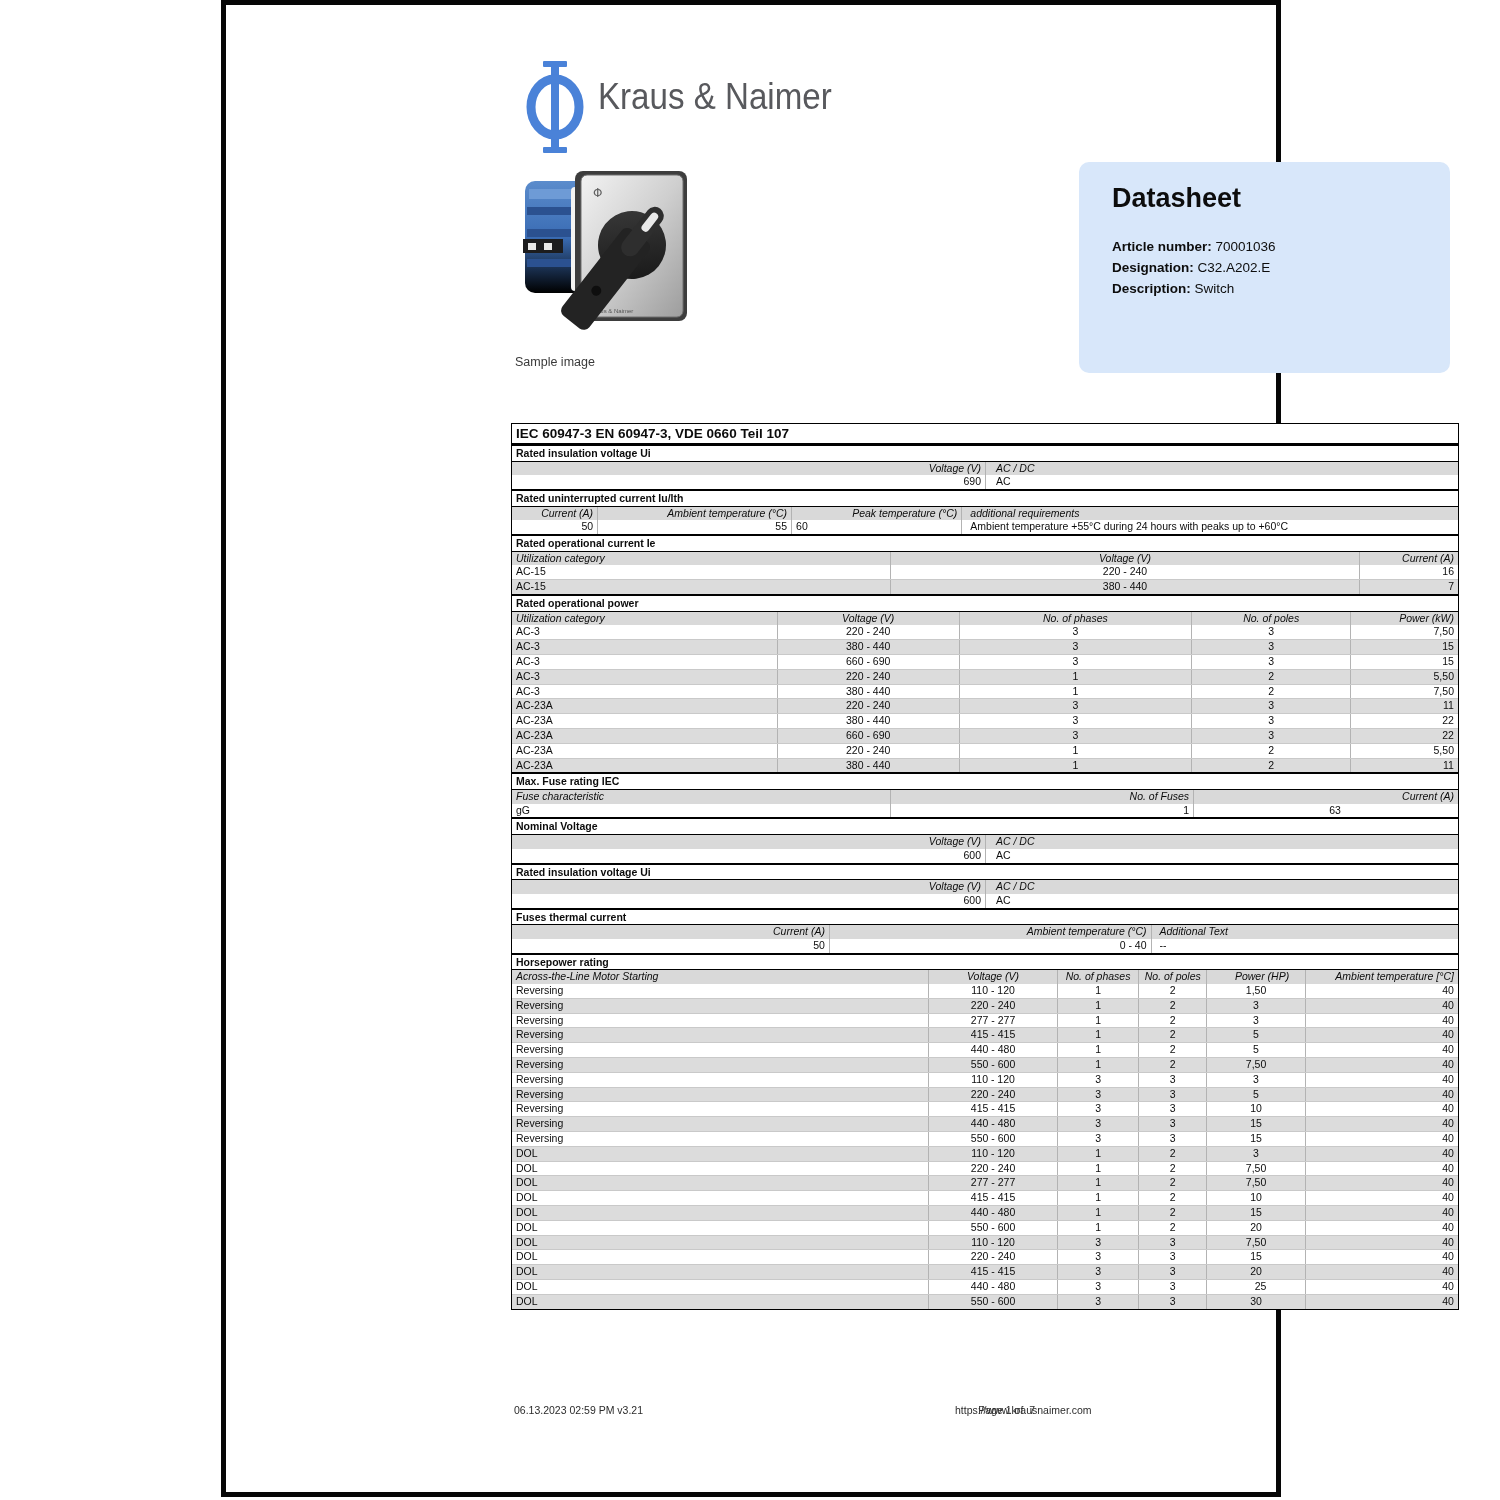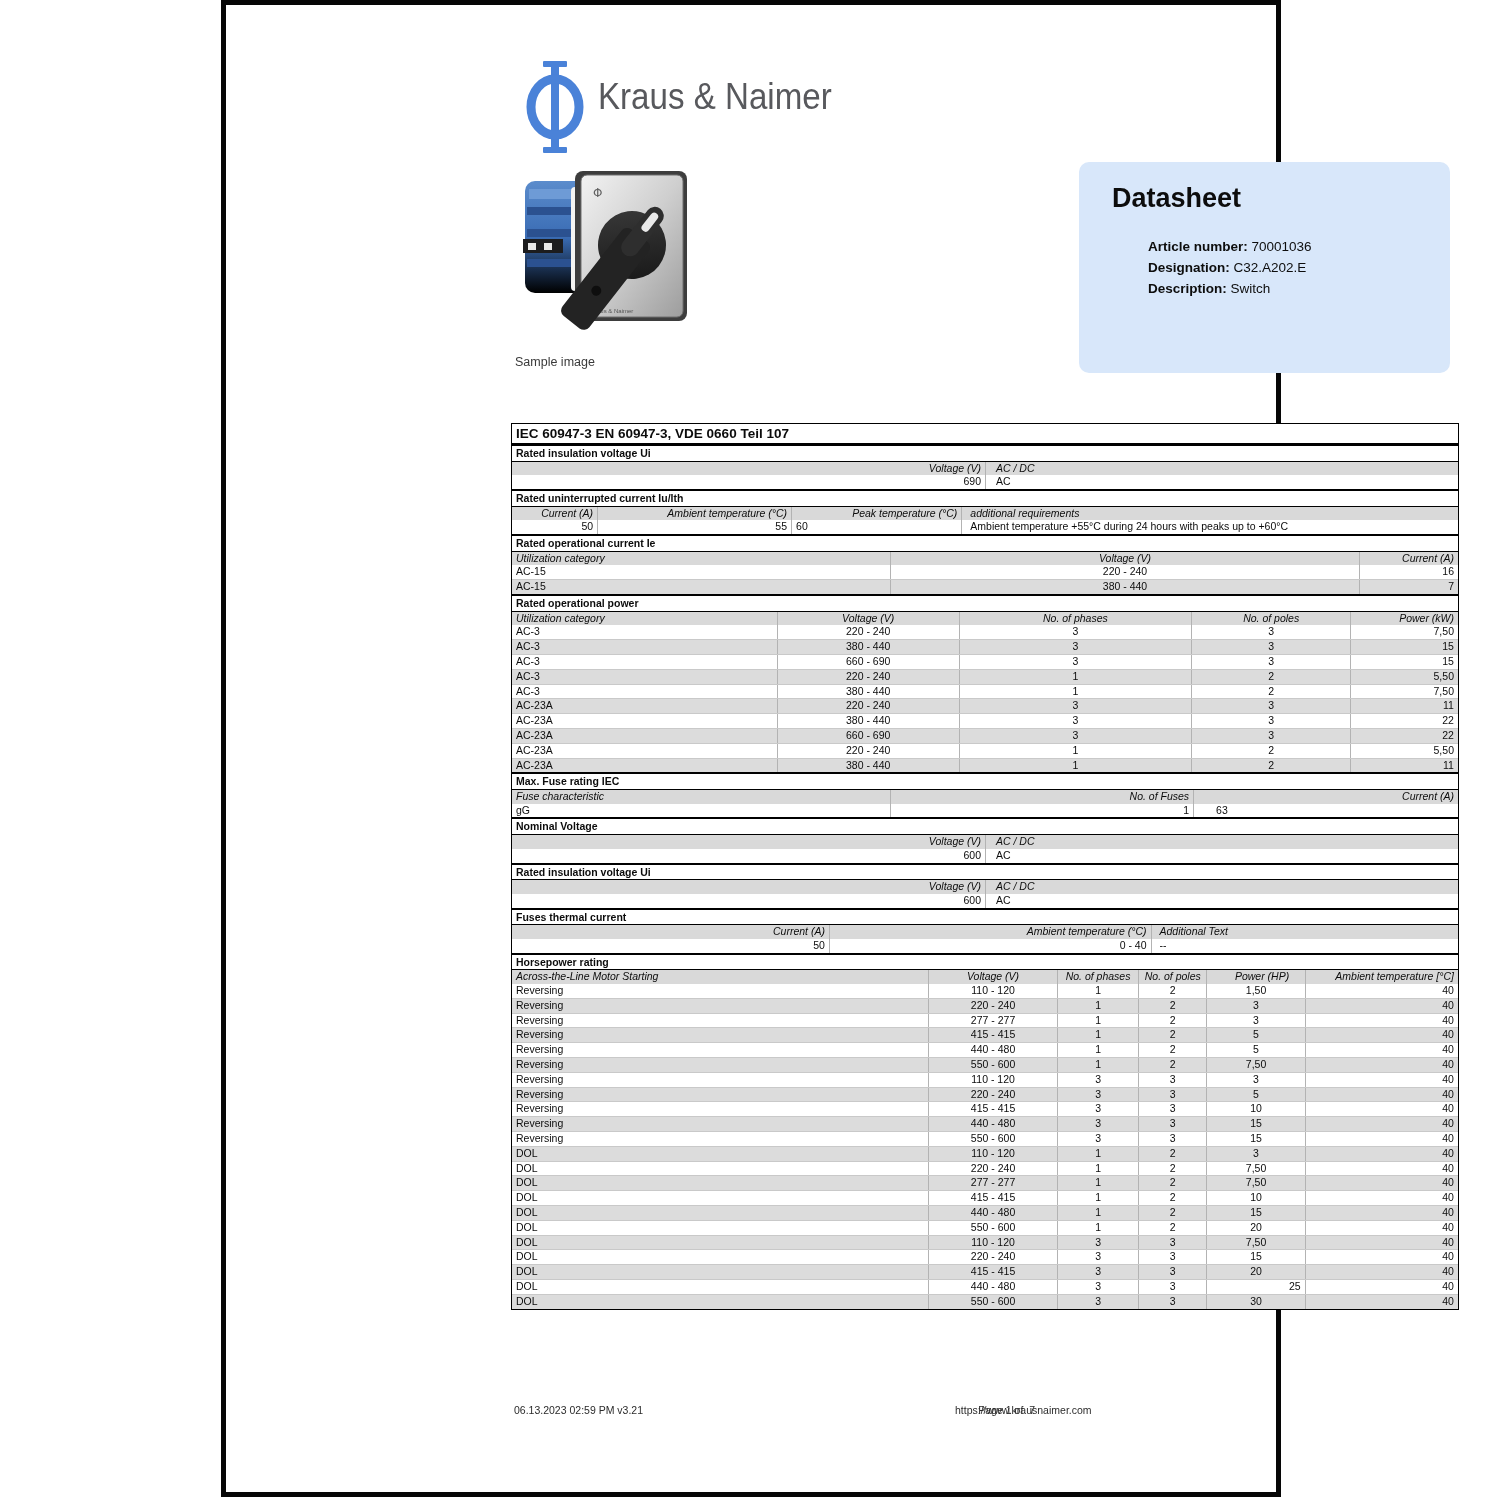--- a/index.html
+++ b/index.html
@@ -16,21 +16,21 @@
                 font-weight:400; white-space:pre; }
 
   
   .product { position:absolute; left:293px; top:158px; width:176px; height:188px; }
   .sample-caption { position:absolute; left:289px; top:350px; font-size:12.5px; color:#3a3a3a; }
 
   
   .card { position:absolute; left:853px; top:157px; width:371px; height:211px;
           background:#d8e7fa; border-radius:10px; }
   .card-title { position:absolute; left:33px; top:21px; font-size:27px; font-weight:bold; color:#0d0d0d; }
-  .card-fields { position:absolute; left:33px; top:74px; font-size:13.5px; line-height:21px; color:#0d0d0d;margin-left:36px; }
+  .card-fields { position:absolute; left:33px; top:74px; font-size:13.5px; line-height:21px; color:#0d0d0d; }
   .card-fields .lbl { font-weight:bold; }
   .card-fields .val { font-weight:normal; }
 
   
   .spec-table { position:absolute; left:285px; top:418px; width:946px;
                 border:1px solid #000; background:#fff; font-size:10.5px; color:#0c0c0c; }
   .trow { display:flex; box-sizing:border-box; }
   .ttl  { font-weight:bold; font-size:13.5px; line-height:19px; min-height:19px;
           padding-left:4px; border-top:2px solid #000; border-bottom:1px solid #000; display:block; }
   .ttl.xl { font-size:15.5px; line-height:21px; min-height:21px; }
@@ -258,21 +258,21 @@
         </div>
         <div class="trow sec">Max. Fuse rating IEC</div>
         <div class="trow ghead">
           <div class="cell" style="width: 40%; text-align: left;">Fuse characteristic</div>
           <div class="cell" style="width: 32%; text-align: right;">No. of Fuses</div>
           <div class="cell" style="width: 28%; text-align: right;">Current (A)</div>
         </div>
         <div class="trow drow">
           <div class="cell" style="width: 40%; text-align: left;">gG</div>
           <div class="cell" style="width: 32%; text-align: right;">1</div>
-          <div class="cell" style="width: 28%; text-align: left; padding-left: 22px;">63</div>
+          <div class="cell" style="width: 28%; text-align: center; padding-left: 22px;">63</div>
         </div>
         <div class="trow sec">Nominal Voltage</div>
         <div class="trow ghead">
           <div class="cell" style="width: 50%; text-align: right;">Voltage (V)</div>
           <div class="cell" style="width: 50%; text-align: left; padding-left: 10px;">AC / DC</div>
         </div>
         <div class="trow drow">
           <div class="cell" style="width: 50%; text-align: right;">600</div>
           <div class="cell" style="width: 50%; text-align: left; padding-left: 10px;">AC</div>
         </div>
@@ -463,21 +463,21 @@
           <div class="cell" style="width: 8.6%; text-align: center;">3</div>
           <div class="cell" style="width: 7.2%; text-align: center;">3</div>
           <div class="cell" style="width: 10.4%; text-align: center;">20</div>
           <div class="cell" style="width: 16.2%; text-align: right;">40</div>
         </div>
         <div class="trow drow">
           <div class="cell" style="width: 44%; text-align: left;">DOL</div>
           <div class="cell" style="width: 13.6%; text-align: center;">440 - 480</div>
           <div class="cell" style="width: 8.6%; text-align: center;">3</div>
           <div class="cell" style="width: 7.2%; text-align: center;">3</div>
-          <div class="cell" style="width: 10.4%; text-align: right; padding-left: 13px;">25</div>
+          <div class="cell" style="width: 10.4%; text-align: center; padding-left: 13px;">25</div>
           <div class="cell" style="width: 16.2%; text-align: right;">40</div>
         </div>
         <div class="trow drow alt">
           <div class="cell" style="width: 44%; text-align: left;">DOL</div>
           <div class="cell" style="width: 13.6%; text-align: center;">550 - 600</div>
           <div class="cell" style="width: 8.6%; text-align: center;">3</div>
           <div class="cell" style="width: 7.2%; text-align: center;">3</div>
           <div class="cell" style="width: 10.4%; text-align: center;">30</div>
           <div class="cell" style="width: 16.2%; text-align: right;">40</div>
         </div>

